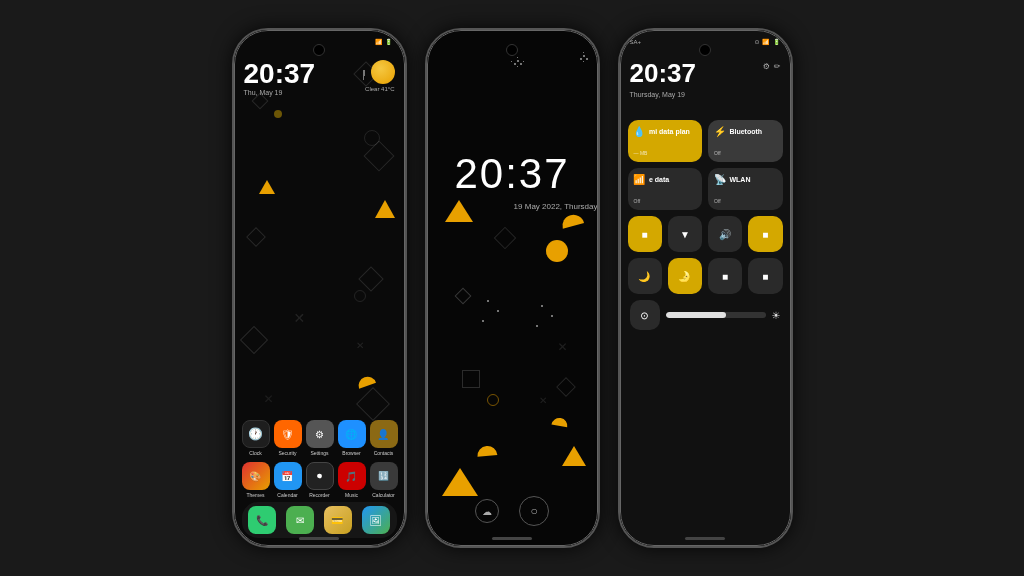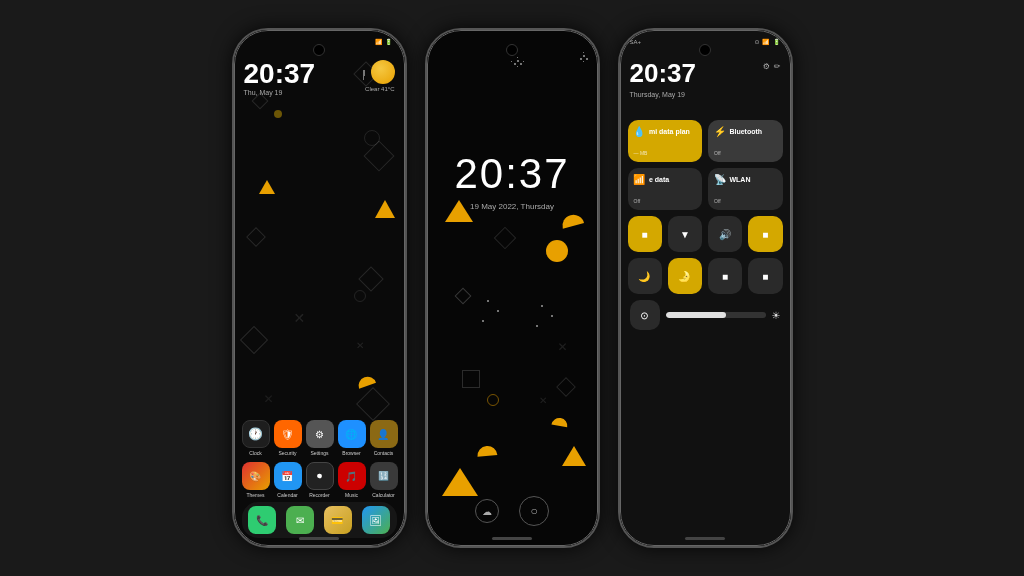--- a/index.html
+++ b/index.html
@@ -183,20 +183,21 @@
     .center-clock .time {
       font-size: 42px;
       font-weight: 300;
       color: #fff;
       letter-spacing: 2px;
     }
     .center-clock .date {
       font-size: 8px;
       color: #aaa;
       margin-top: 4px;
+      text-align: right;
     }
 
     .lock-bottom {
       position: absolute;
       bottom: 20px;
       left: 0; right: 0;
       display: flex;
       justify-content: center;
       gap: 20px;
       align-items: center;

